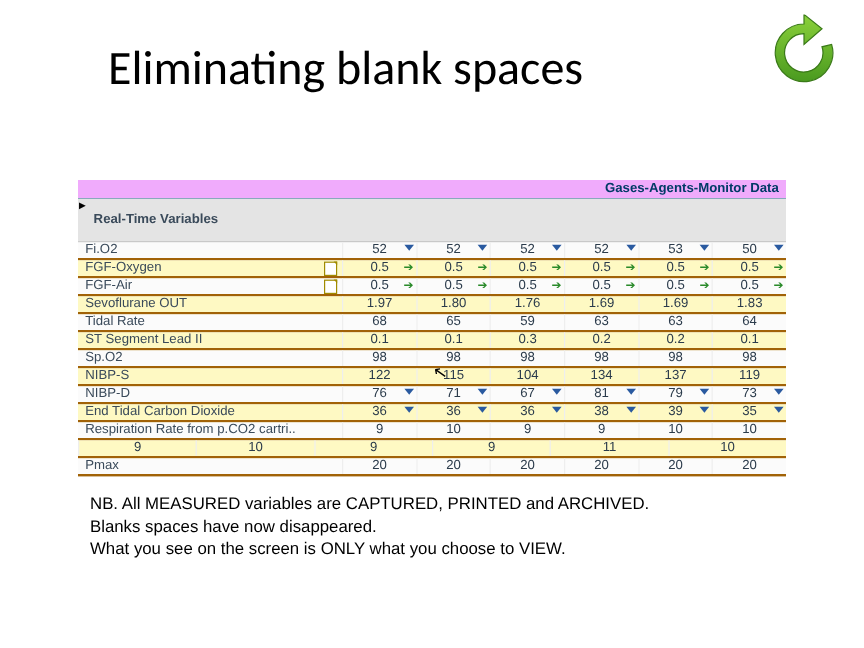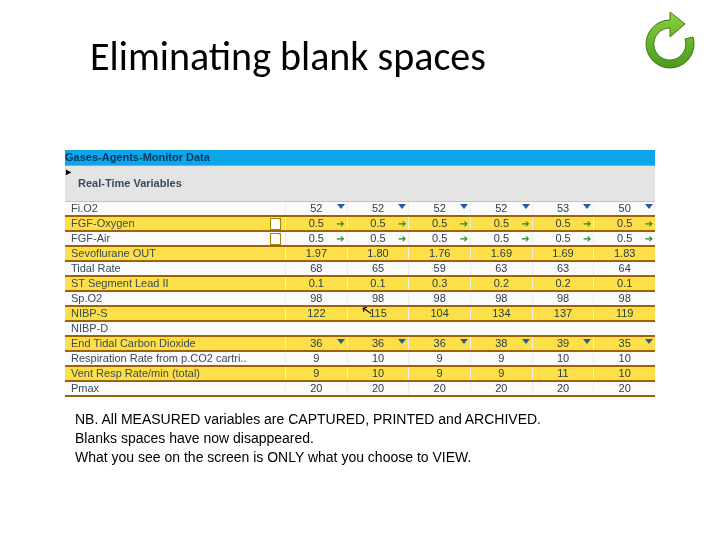--- a/index.html
+++ b/index.html
@@ -1,27 +1,27 @@
 <!DOCTYPE html>
 <html><head>
 <meta charset="utf-8">
 <style>
   html,body{margin:0;padding:0;width:720px;height:540px;background:#fff;font-family:Arial,Helvetica,sans-serif;color:#000;overflow:hidden}
   .slide{position:relative;width:720px;height:397px;background:#fff}
   .title{position:absolute;left:90px;top:32px;font-family:Calibri,Arial,sans-serif;font-size:40px;font-weight:400;color:#000}
   .refresh-icon{position:absolute;right:18px;top:12px;width:64px;height:64px}
   .tablewrap{position:absolute;left:65px;top:144px;width:590px;font-size:11px;line-height:1}
   .topgap{height:6px;background:#fff}
-  .sectionbar{background:#0ea5e9;color:#003a66;font-weight:700;padding:2px 6px 2px 0;border-bottom:1px solid #8ab}
+  .sectionbar{background:#f0abfc;color:#003a66;font-weight:700;text-align:right;padding:2px 6px 2px 12px;border-bottom:1px solid #8ab}
   .subrow{display:flex;align-items:stretch;background:#e4e4e4;color:#3a4a5a;font-weight:700;border-bottom:1px solid #c3c3c3}
   .subrow .marker{width:8px;background:#e4e4e4;color:#000;font-size:10px;padding:1px 0 0 1px}
   .subrow .lbl{flex:1;padding:12px 4px}
   .rows{}
   .row{display:flex;align-items:center;border-bottom:2px solid #a16207;background:#fbfbfb}
-  .row.alt{background:#fde047}
+  .row.alt{background:#fef9c3}
   .row .lbl{width:212px;color:#3a4a5a;padding:1px 2px 1px 6px;white-space:nowrap;overflow:hidden;text-overflow:clip;position:relative}
   .row .cells{flex:1;display:flex}
   .cell{flex:1;text-align:center;color:#2b3b4b;padding:1px 0;position:relative;border-left:1px solid #eee}
   .cell .tri{position:absolute;right:2px;top:2px;width:0;height:0;border-left:4px solid transparent;border-right:4px solid transparent;border-top:5px solid #2a5aa0}
   .cell .arrR{position:absolute;right:2px;top:2px;color:#2a8a2a;font-size:10px;line-height:1}
   .docicon{position:absolute;right:4px;top:1px;width:9px;height:10px;background:#fff;border:1px solid #a08b00}
   .docicon::after{content:"";position:absolute;right:-1px;top:-1px;width:0;height:0;border-left:3px solid transparent;border-top:3px solid #a08b00}
   .cursor{position:absolute;left:296px;top:159px;font-size:14px;color:#000;transform:rotate(-10deg)}
   .caption{position:absolute;left:75px;top:410px;font-size:14px;line-height:1.35}
 </style>
@@ -134,20 +134,28 @@
             <div class="cell">122</div>
             <div class="cell">115</div>
             <div class="cell">104</div>
             <div class="cell">134</div>
             <div class="cell">137</div>
             <div class="cell">119</div>
           </div>
         </div>
         <div class="row">
           <div class="lbl">NIBP-D</div>
+          <div class="cells">
+            <div class="cell">76<span class="tri"></span></div>
+            <div class="cell">71<span class="tri"></span></div>
+            <div class="cell">67<span class="tri"></span></div>
+            <div class="cell">81<span class="tri"></span></div>
+            <div class="cell">79<span class="tri"></span></div>
+            <div class="cell">73<span class="tri"></span></div>
+          </div>
         </div>
         <div class="row alt">
           <div class="lbl">End Tidal Carbon Dioxide</div>
           <div class="cells">
             <div class="cell">36<span class="tri"></span></div>
             <div class="cell">36<span class="tri"></span></div>
             <div class="cell">36<span class="tri"></span></div>
             <div class="cell">38<span class="tri"></span></div>
             <div class="cell">39<span class="tri"></span></div>
             <div class="cell">35<span class="tri"></span></div>
@@ -158,21 +166,20 @@
           <div class="cells">
             <div class="cell">9</div>
             <div class="cell">10</div>
             <div class="cell">9</div>
             <div class="cell">9</div>
             <div class="cell">10</div>
             <div class="cell">10</div>
           </div>
         </div>
         <div class="row alt">
-          <div class="lbl">Vent Resp Rate/min (total)</div>
           <div class="cells">
             <div class="cell">9</div>
             <div class="cell">10</div>
             <div class="cell">9</div>
             <div class="cell">9</div>
             <div class="cell">11</div>
             <div class="cell">10</div>
           </div>
         </div>
         <div class="row">

